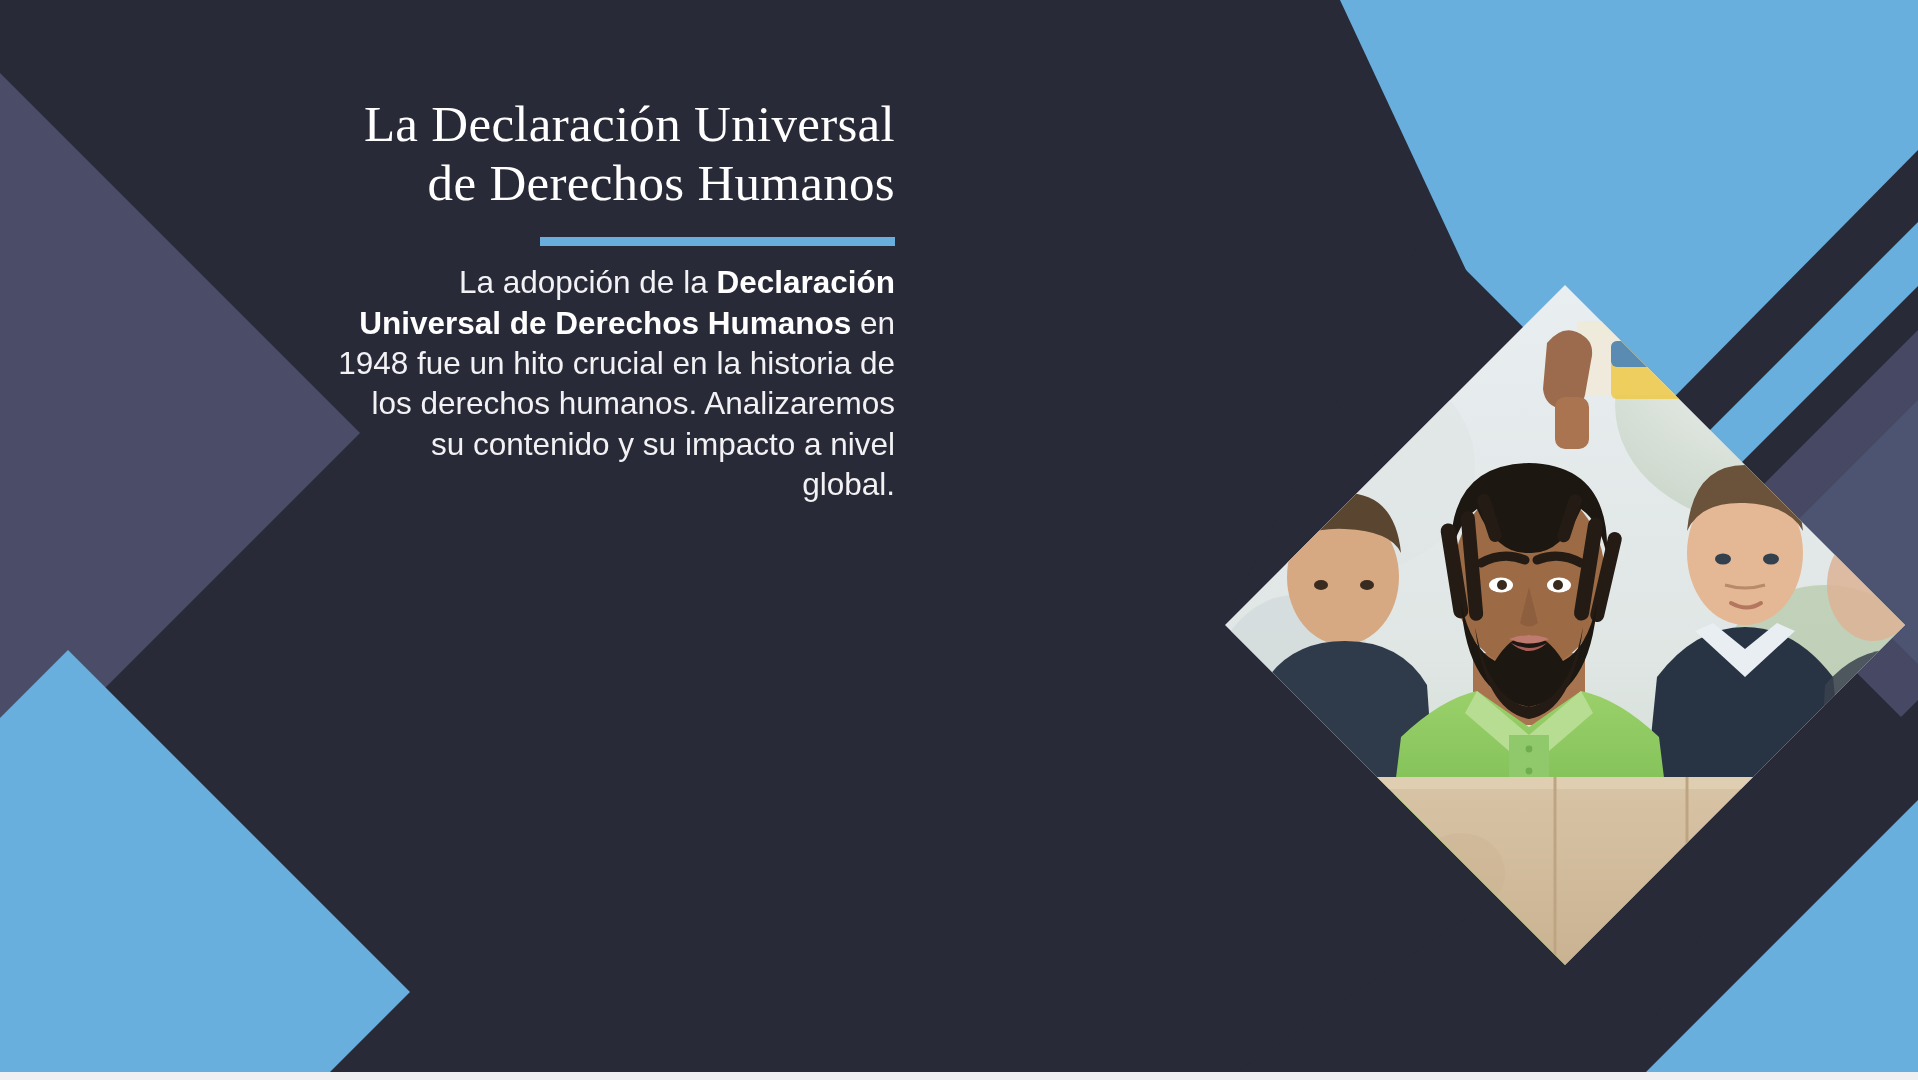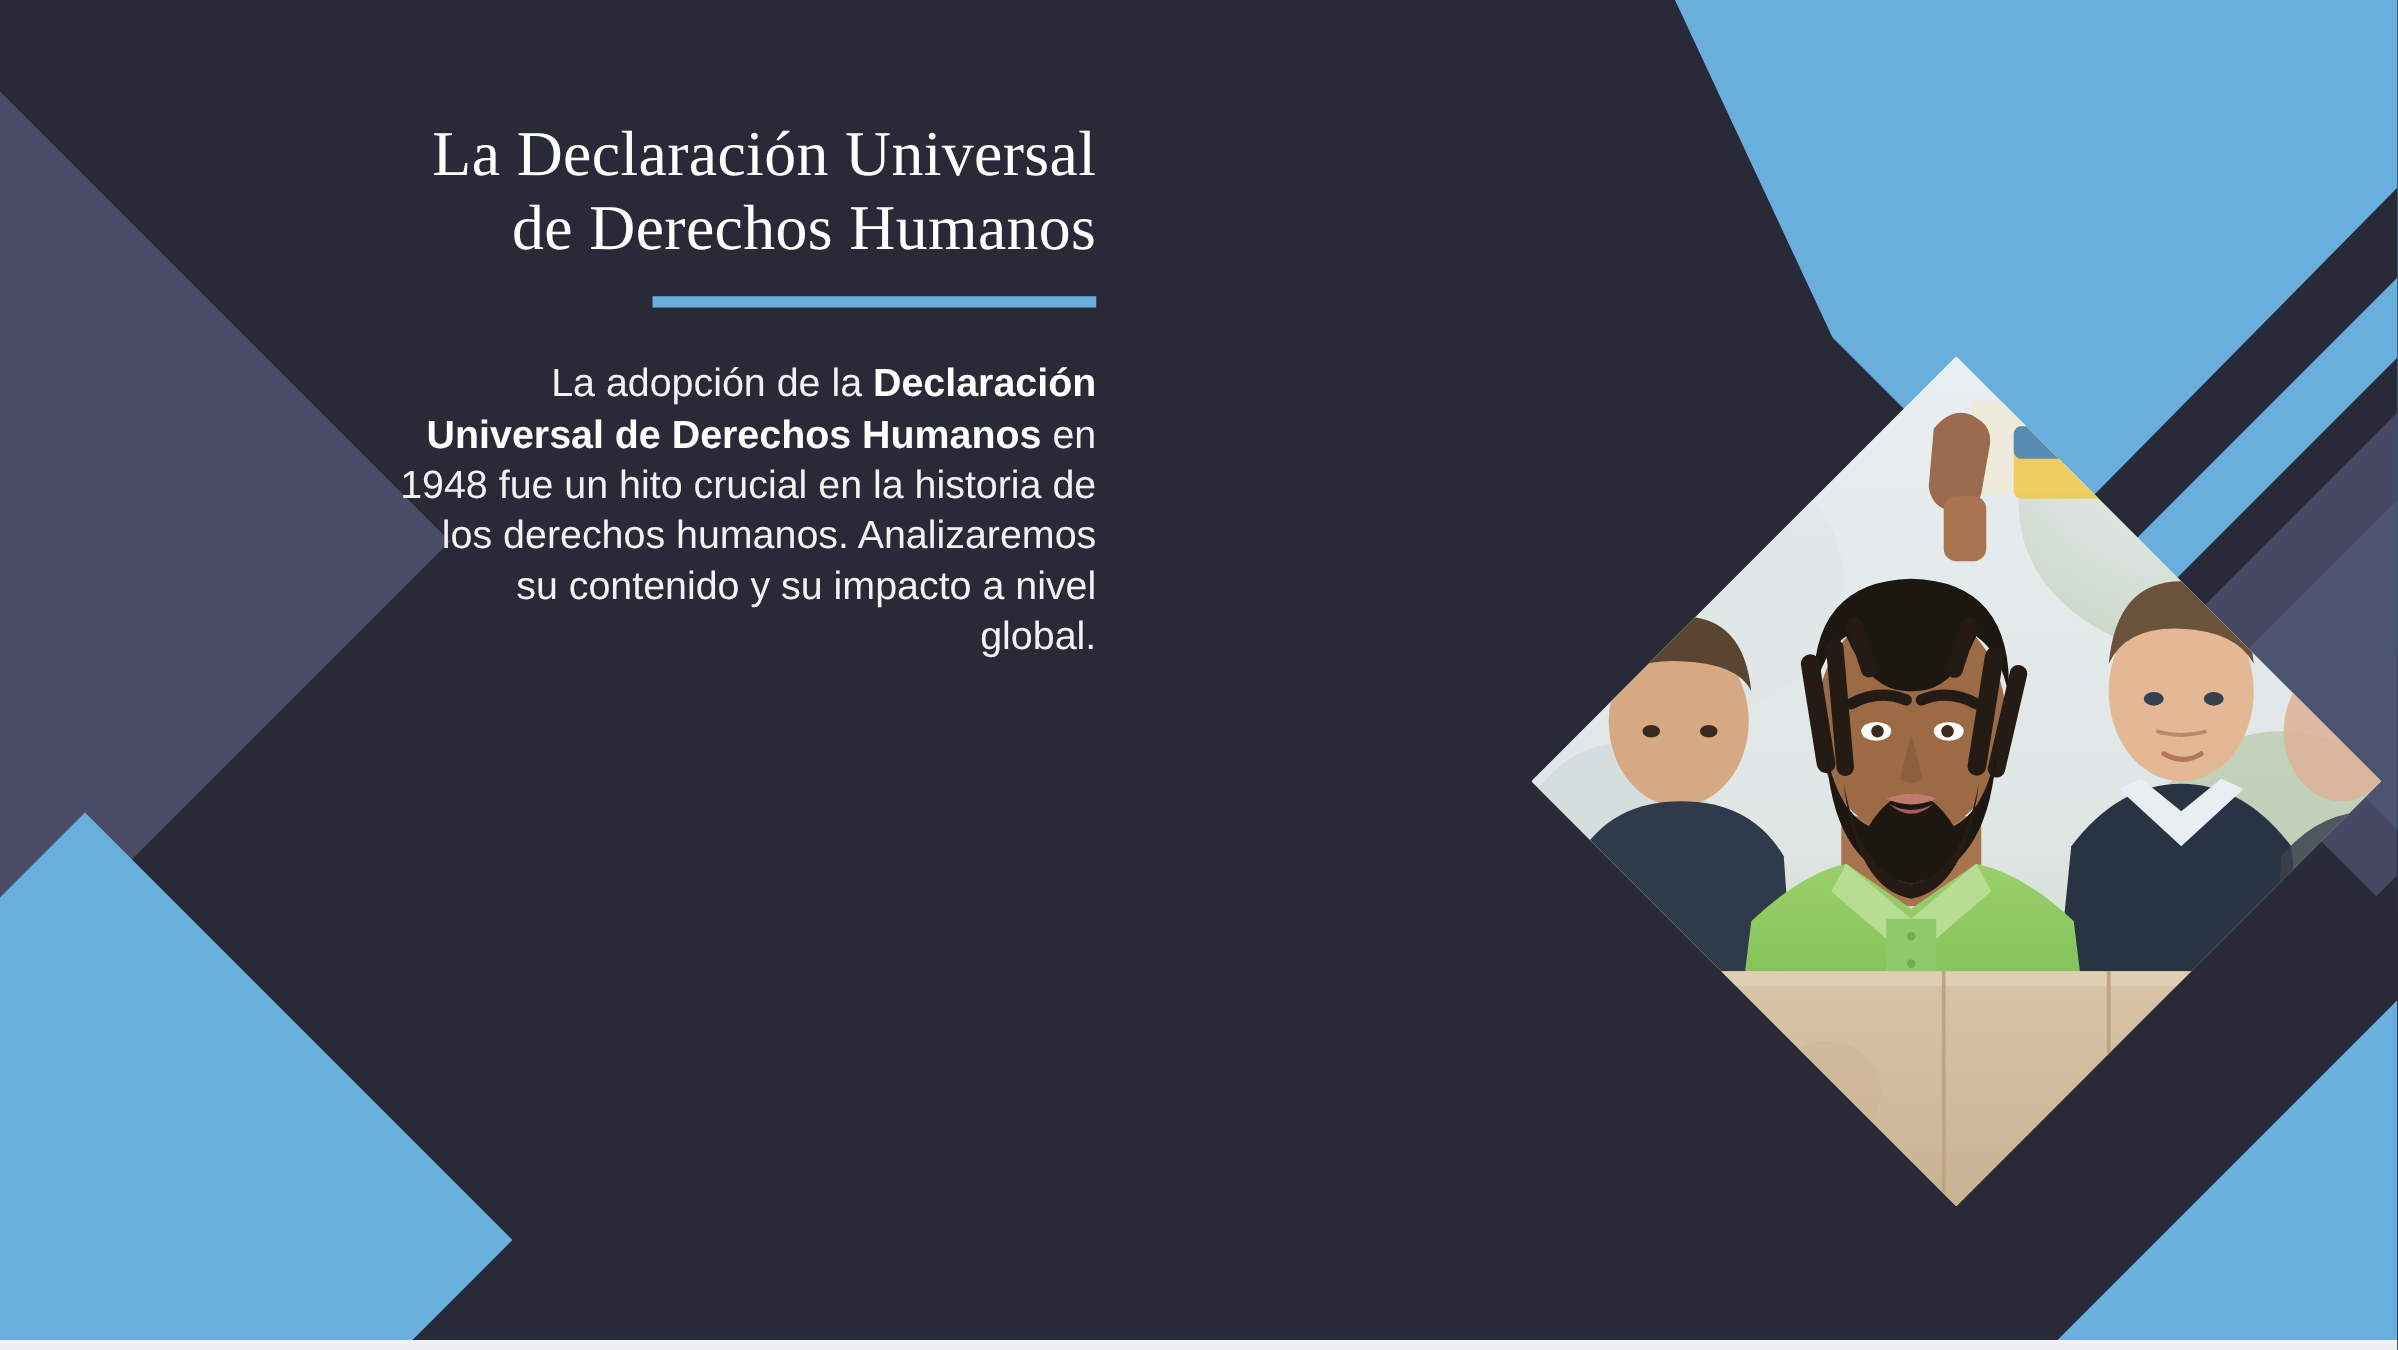--- a/index.html
+++ b/index.html
@@ -32,21 +32,21 @@
     width: 680px;
     height: 680px;
     clip-path: polygon(50% 0%, 100% 50%, 50% 100%, 0% 50%);
     overflow: hidden;
   }
   .photo-wrap svg { display:block; width:680px; height:680px; }
 
   
   .content {
     position: absolute;
-    left: 315px;
+    left: 333px;
     top: 95px;
     width: 562px;
     text-align: right;
   }
 
   .title {
     font-family: "Liberation Serif", "DejaVu Serif", serif;
     font-size: 51px;
     line-height: 1.16;
     color: #ffffff;
@@ -56,21 +56,21 @@
   }
 
   .divider {
     margin: 24px 0 0 auto;
     width: 355px;
     height: 9px;
     background: #68afde;
   }
 
   .body-text {
-    margin-top: 40px;
+    margin-top: 16px;
     font-family: "Liberation Sans", sans-serif;
     font-size: 31.5px;
     line-height: 1.28;
     color: #f2f2f4;
     font-weight: 400;
   }
   .body-text b { font-weight: 700; color:#ffffff; }
 
   
   .bottom-strip {

